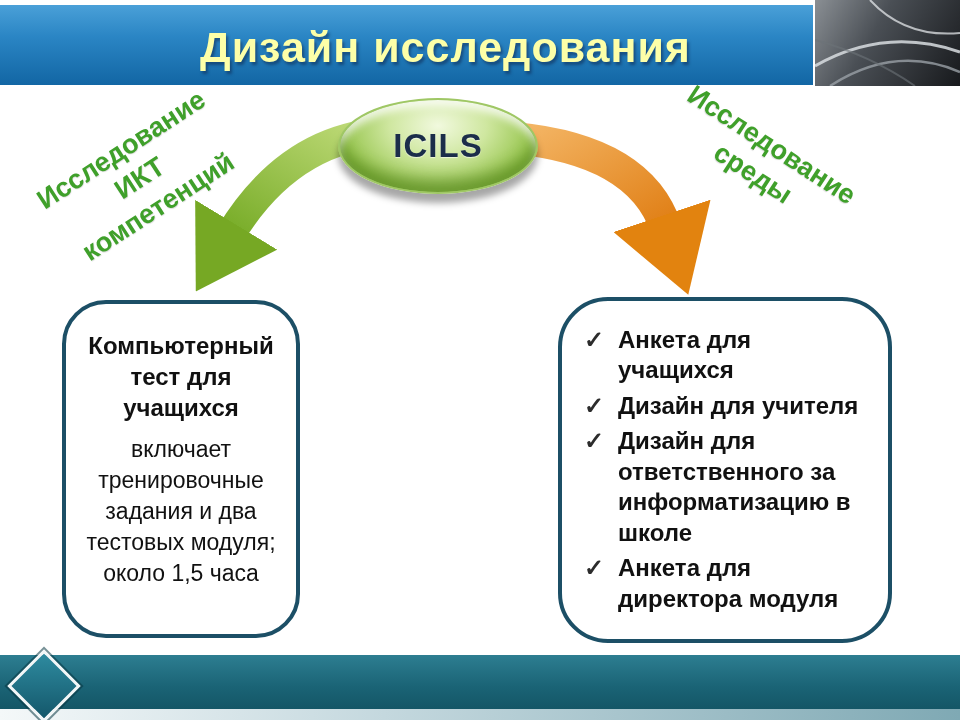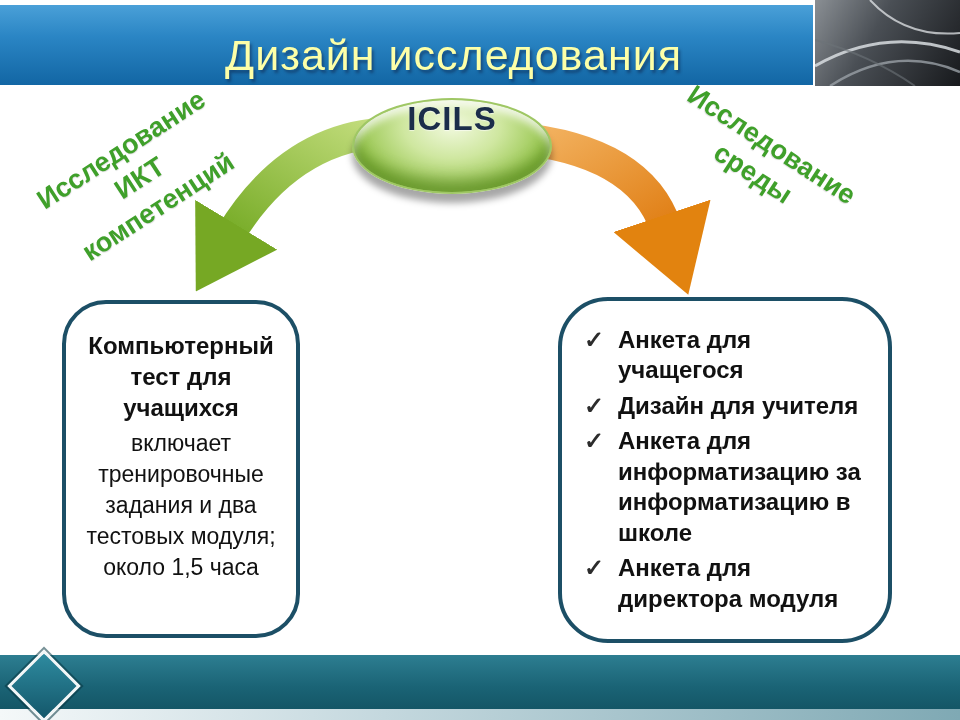--- a/index.html
+++ b/index.html
@@ -2,53 +2,53 @@
 <html><head>
 <meta charset="utf-8">
 <style>
   html,body { margin:0; padding:0; background:#ffffff; }
   body { font-family:"Liberation Sans", sans-serif; }
   .slide { position:relative; width:960px; height:720px; background:#ffffff; overflow:hidden; }
 
   
   .header { position:absolute; left:0; top:5px; width:960px; height:80px; z-index:4;
     background:linear-gradient(180deg,#4aa0d8 0%, #2a85c4 40%, #1266a4 100%); }
-  .slide-title { position:absolute; left:0; top:10px; width:875px; margin:16px; text-align:center;
-    font-size:43px; font-weight:normal; color:#fdffa8; letter-spacing:1px;
+  .slide-title { position:absolute; left:0; top:10px; width:875px; margin:8px; text-align:center;
+    font-size:43px; font-weight:bold; color:#fdffa8; letter-spacing:1px;
     text-shadow:2px 3px 3px rgba(15,40,80,0.55); }
   .header-photo { position:absolute; right:0; top:0; width:145px; height:86px; z-index:5;
     background:linear-gradient(120deg,#8a8f94 0%, #4a4f55 40%, #17191c 100%);
     border-left:2px solid #ffffff; border-bottom:2px solid #ffffff; overflow:hidden; }
   .header-photo svg { display:block; }
 
   
   .arrows { position:absolute; left:0; top:0; z-index:1; pointer-events:none; }
 
   
-  .icils { position:absolute; left:352px; top:98px; width:196px; height:92px; z-index:2;
+  .icils { position:absolute; left:338px; top:98px; width:196px; height:92px; z-index:2;
     border-radius:50%;
     background:radial-gradient(ellipse at 50% 28%, #f1f9de 0%, #cfe7a0 35%, #93c348 72%, #7cb133 100%);
     border:2px solid #9fc765;
     box-shadow:0 9px 7px rgba(0,0,0,0.35), inset 0 -12px 14px rgba(55,105,10,0.45), inset 0 6px 9px rgba(255,255,255,0.85);
-    display:flex; align-items:flex-start; justify-content:center; }
+    display:flex; align-items:center; justify-content:center; }
   .icils-label { font-size:33px; font-weight:bold; color:#1b2d4a; letter-spacing:1px;
     text-shadow:0 1px 1px rgba(255,255,255,0.6); }
 
   
   .branch-label { position:absolute; z-index:2; text-align:center; font-weight:bold;
     font-size:27px; line-height:1.25; color:#3fa02a; text-shadow:0 1px 1px rgba(0,0,0,0.15); }
   .branch-left  { left:-5px; top:128px; width:290px; transform:rotate(-33deg); }
   .branch-right { left:632px; top:126px; width:260px; transform:rotate(33deg); }
 
   
   .round-box { position:absolute; z-index:3; background:#ffffff; border:4px solid #1c4f66; box-sizing:border-box; }
   .box-left { left:62px; top:300px; width:238px; height:338px; border-radius:44px;
     padding:26px 12px 12px 12px; text-align:center; }
   .box-left .box-heading { font-size:24px; font-weight:bold; color:#111111; line-height:1.3; }
-  .box-left .box-body { font-size:23px; color:#111111; line-height:1.35; margin-top:4px; }
+  .box-left .box-body { font-size:23px; color:#111111; line-height:1.35; margin-top:10px; }
   .box-right { left:558px; top:297px; width:334px; height:346px; border-radius:50px;
     padding:24px 16px 16px 22px; }
   .checklist { list-style:none; margin:0; padding:0; }
   .checklist li { display:flex; align-items:flex-start; font-size:24px; font-weight:bold;
     color:#111111; line-height:1.27; margin-bottom:5px; }
   .check { flex:0 0 34px; width:34px; color:#2c2c2c; }
   .item-text { flex:1; }
 
   
   .footer-band { position:absolute; left:0; top:655px; width:960px; height:54px; z-index:2;
@@ -114,29 +114,29 @@
 
   <div class="round-box box-left">
     <span class="box-heading">Компьютерный тест для учащихся</span>
     <div class="box-body">включает тренировочные задания и  два тестовых модуля; около 1,5 часа</div>
   </div>
 
   <div class="round-box box-right">
     <ul class="checklist">
       <li>
         <span class="check">✓</span>
-        <span class="item-text">Анкета для учащегося</span>
+        <span class="item-text">Анкета для учащихся</span>
       </li>
       <li>
         <span class="check">✓</span>
         <span class="item-text">Дизайн для учителя</span>
       </li>
       <li>
         <span class="check">✓</span>
-        <span class="item-text">Анкета для информатизацию за информатизацию в школе</span>
+        <span class="item-text">Дизайн для ответственного за информатизацию в школе</span>
       </li>
       <li>
         <span class="check">✓</span>
         <span class="item-text">Анкета для директора модуля</span>
       </li>
     </ul>
   </div>
 
   <div class="footer-band"></div>
   <div class="footer-strip"></div>

